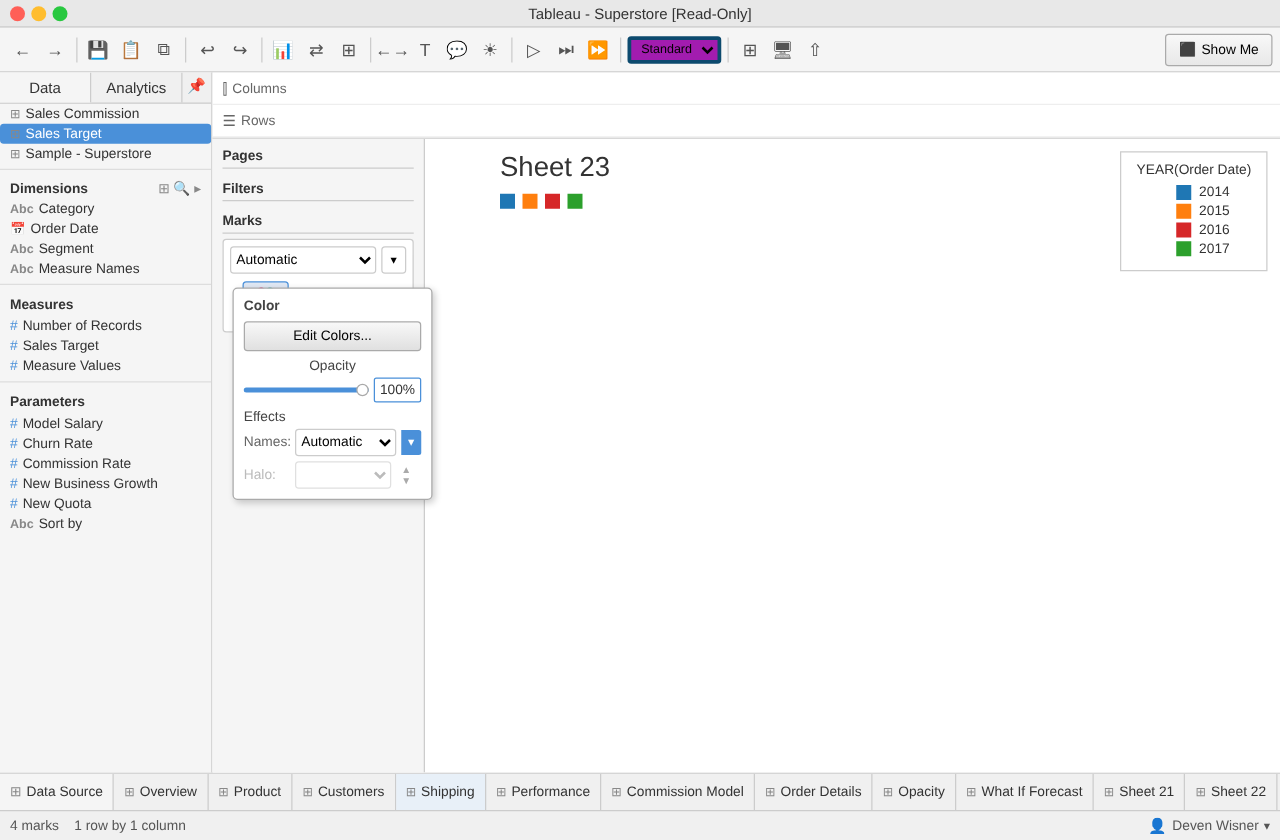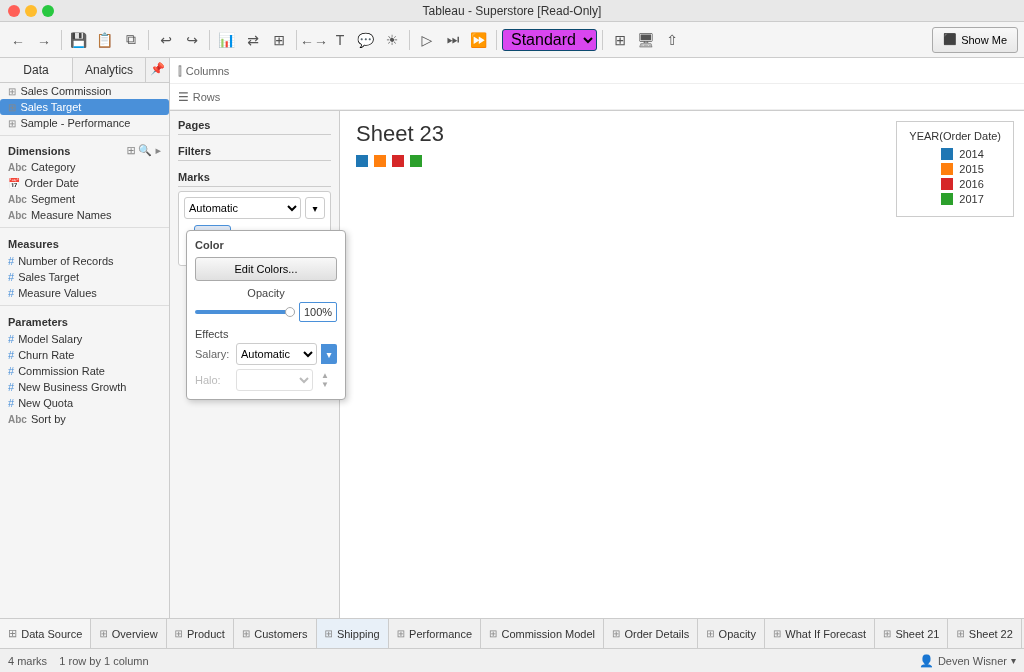--- a/index.html
+++ b/index.html
@@ -10,21 +10,21 @@
     .title-bar .window-controls { position: absolute; left: 8px; display: flex; gap: 5px; }
     .window-btn { width: 12px; height: 12px; border-radius: 50%; }
     .close-btn { background: #ff5f57; }
     .min-btn { background: #ffbd2e; }
     .max-btn { background: #28c840; }
     
     
     .toolbar { height: 36px; background: #f5f5f5; border-bottom: 1px solid #ccc; display: flex; align-items: center; padding: 0 6px; gap: 2px; }
     .toolbar-btn { width: 24px; height: 24px; border: none; background: transparent; cursor: pointer; display: flex; align-items: center; justify-content: center; border-radius: 3px; font-size: 14px; color: #555; }
     .toolbar-separator { width: 1px; height: 20px; background: #ccc; margin: 0 3px; }
-    .toolbar-select { height: 22px; border: 1px solid #0c4a6e; border-radius: 3px; background: #d946ef; font-size: 16px; padding: 0 4px; }
+    .toolbar-select { height: 22px; border: 3px solid #0c4a6e; border-radius: 3px; background: #a21caf; font-size: 10px; padding: 0 4px; }
     .show-me-btn { margin-left: auto; height: 26px; padding: 0 10px; border: 1px solid #aaa; border-radius: 3px; background: linear-gradient(to bottom, #f8f8f8, #e8e8e8); font-size: 11px; cursor: pointer; display: flex; align-items: center; gap: 4px; }
     
     
     .main-container { display: flex; height: calc(672px - 22px - 36px - 30px - 24px); }
     
     
     .left-sidebar { width: 170px; background: #f5f5f5; border-right: 1px solid #ccc; overflow-y: auto; flex-shrink: 0; }
     .sidebar-tabs { display: flex; border-bottom: 1px solid #ccc; background: #f0f0f0; }
     .sidebar-tab { flex: 1; padding: 5px 8px; font-size: 12px; cursor: pointer; text-align: center; border-right: 1px solid #ccc; }
     .sidebar-tab.active { background: #f5f5f5; }
@@ -160,21 +160,21 @@
     <div class="data-item">
       <span class="data-item-icon">⊞</span>
       <span>Sales Commission</span>
     </div>
     <div class="data-item selected">
       <span class="data-item-icon">⊞</span>
       <span>Sales Target</span>
     </div>
     <div class="data-item">
       <span class="data-item-icon">⊞</span>
-      <span>Sample - Performance</span>
+      <span>Sample - Superstore</span>
     </div>
 
     <div class="section-divider"></div>
 
     <div style="display:flex; align-items:center; justify-content:space-between; padding:4px 8px 2px;">
       <span class="section-header" style="padding:0;">Dimensions</span>
       <div style="display:flex; gap:3px;">
         <span style="font-size:11px;cursor:pointer;color:#888;">⊞</span>
         <span style="font-size:11px;cursor:pointer;color:#888;">🔍</span>
         <span style="font-size:11px;cursor:pointer;color:#888;">▸</span>
@@ -255,21 +255,21 @@
       </div>
       <div class="shelf-row">
         <div class="shelf-label">
           <span style="font-size:12px;color:#666;">☰</span>
           <span>Rows</span>
         </div>
         <div class="shelf-content"></div>
       </div>
     </div>
 
-    <div style="display:flex; flex:1; overflow:hidden;">
+    <div style="display:flex; flex:1; overflow:hidden;gap:44px;">
 
       <div class="left-panel">
         <div class="panel-section">
           <div class="panel-title">Pages</div>
         </div>
         <div class="panel-section">
           <div class="panel-title">Filters</div>
         </div>
         <div class="panel-section">
           <div class="panel-title">Marks</div>
@@ -339,21 +339,21 @@
 <div class="color-popup">
   <div class="color-popup-title">Color</div>
   <button class="edit-colors-btn">Edit Colors...</button>
   <div class="opacity-label">Opacity</div>
   <div class="opacity-row">
     <input type="range" min="0" max="100" value="100" style="flex: 1 1 0%;">
     <input type="text" class="opacity-input" value="100%" style="">
   </div>
   <div class="effects-label">Effects</div>
   <div class="effects-row">
-    <span class="effects-row-label">Salary:</span>
+    <span class="effects-row-label">Names:</span>
     <select class="border-select" style="flex:1;">
       <option>Automatic</option>
     </select>
     <span style="width:16px;height:20px;background:#4a90d9;border-radius:0 2px 2px 0;display:flex;align-items:center;justify-content:center;color:white;font-size:10px;margin-left:-2px;">▾</span>
   </div>
   <div class="halo-row">
     <span class="halo-label">Halo:</span>
     <select class="halo-select" style="flex:1;">
       <option></option>
     </select>

